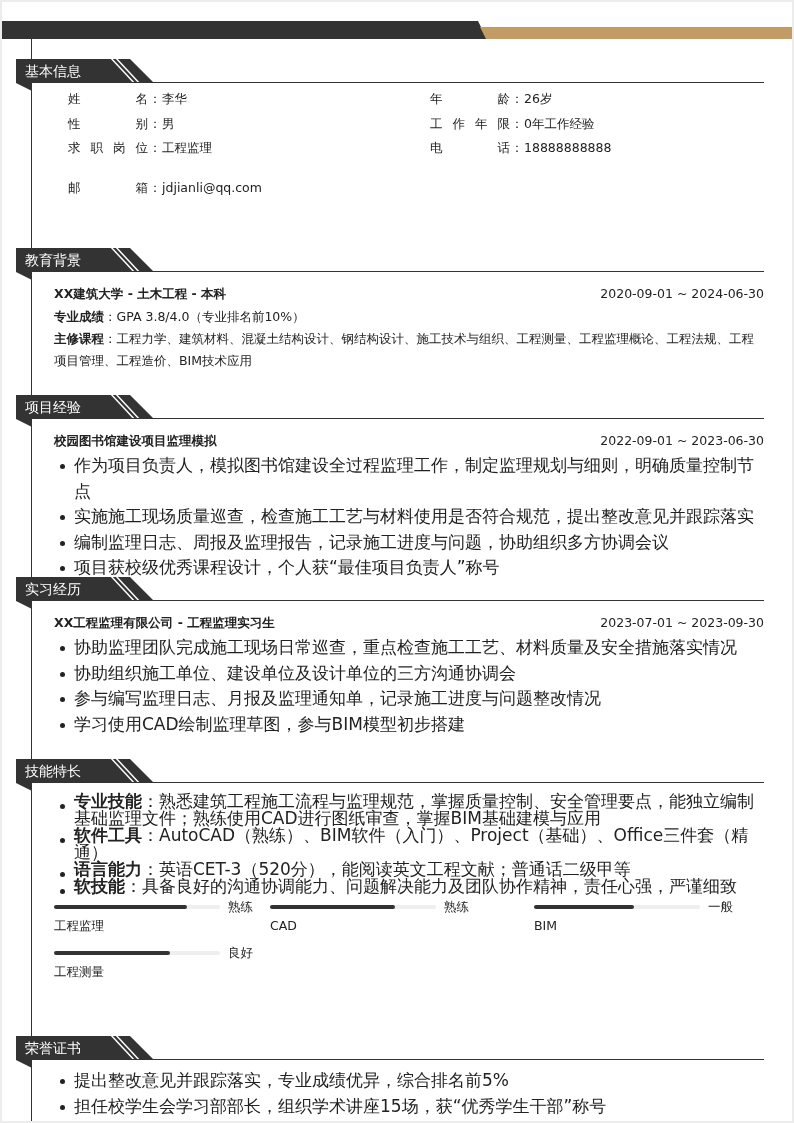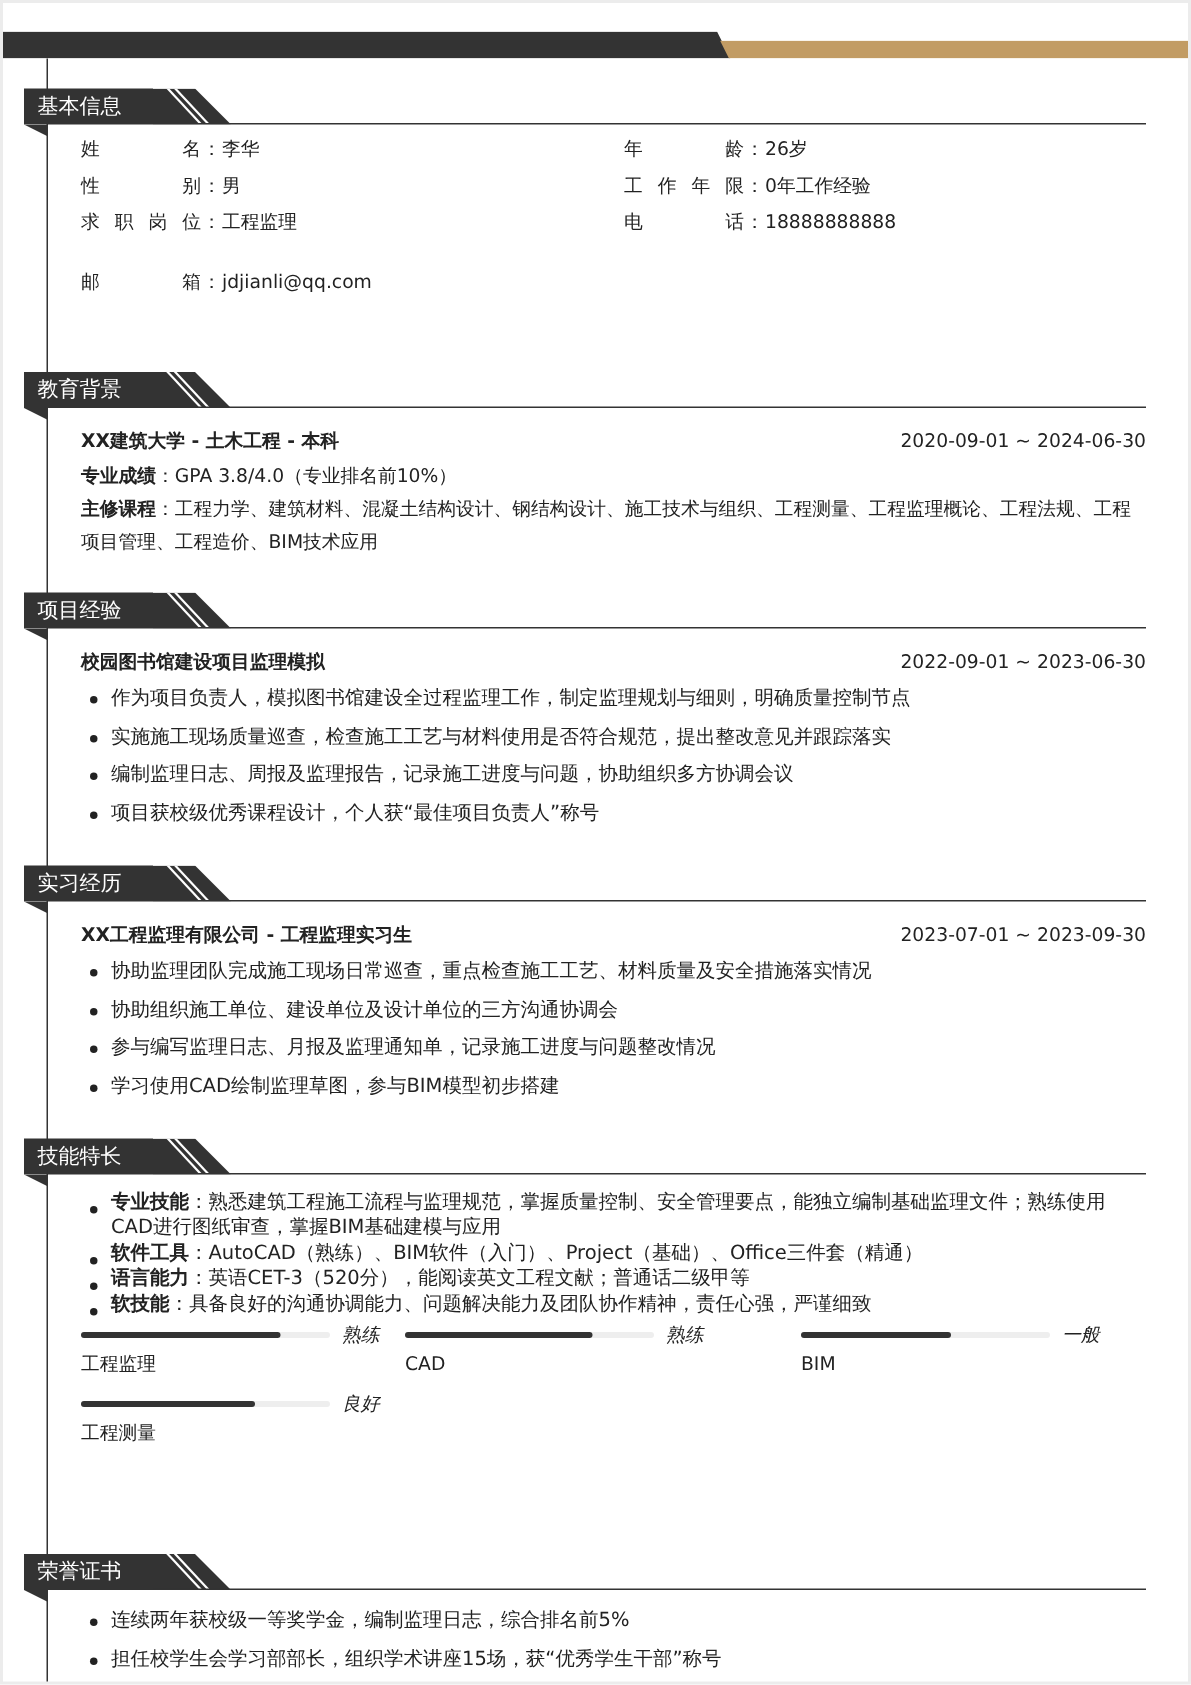--- a/index.html
+++ b/index.html
@@ -40,42 +40,42 @@
   }
   .sec-stripes::before, .sec-stripes::after {
     content: ""; position: absolute; top: -4px; height: 32px; width: 2px; background: #fff;
     transform: skewX(43deg);
   }
   .sec-stripes::before { left: 20px; }
   .sec-stripes::after { left: 25px; }
   .sec-line { position: absolute; left: 86px; right: 0; top: 23px; height: 1px; background: #333; }
   .sec-body { padding-left: 38px; padding-top: 6px; font-size: 12.5px; }
 
-  .info-grid { position: relative; height: 100px; }
+  .info-grid { position: relative; height: 100px; margin-left: 14px; }
   .info-row { position: absolute; height: 20px; line-height: 20px; font-size: 12.5px; }
   .info-label { display: inline-block; width: 80px; text-align-last: justify; }
   .info-colon { display: inline-block; width: 14px; text-align: center; }
   .info-val { display: inline-block; }
 
   .entry-head { display: flex; justify-content: space-between; height: 24px; line-height: 24px; font-size: 12.5px; }
   .entry-title { font-weight: bold; }
   .line { line-height: 22px; font-size: 12.5px; }
   .bold { font-weight: bold; }
   ul.bullets { list-style: none; margin: 0; padding: 0; }
-  ul.bullets li { position: relative; padding-left: 20px; line-height: 25.5px; font-size: 13px; }
+  ul.bullets li { position: relative; padding-left: 20px; line-height: 25.5px; font-size: 17px; }
   ul.bullets li::before {
     content: ""; position: absolute; left: 6px; top: 11px; width: 5px; height: 5px; border-radius: 50%; background: #222;
   }
   ul.bullets.skills li { line-height: 17px; }
 
   .skill-grid { position: relative; height: 90px; margin-top: 4px; }
   .skill { position: absolute; width: 210px; height: 44px; }
   .skill-track { position: absolute; left: 0; top: 6px; width: 166px; height: 4px; background: #eee; border-radius: 2px; }
   .skill-fill { position: absolute; left: 0; top: 0; height: 4px; background: #333; border-radius: 2px; }
-  .skill-level { position: absolute; left: 174px; top: 0; font-size: 12.5px; line-height: 16px; font-style: italic; }
+  .skill-level { position: absolute; left: 174px; top: 0; font-size: 12.5px; line-height: 16px; }
   .skill-name { position: absolute; left: 0; top: 18px; font-size: 12.5px; line-height: 18px; }
 </style>
 </head>
 <body>
 
 <div class="page">
   <div class="topbar-dark"></div>
   <div class="topbar-gold"></div>
   <div class="vline"></div>
 
@@ -225,18 +225,18 @@
 
   <div class="section" style="top:1034px;">
     <div class="sec-head">
       <div class="sec-tab">荣誉证书</div>
       <div class="sec-fold"></div>
       <div class="sec-stripes"></div>
       <div class="sec-line"></div>
     </div>
     <div class="sec-body" style="padding-top:8px;">
       <ul class="bullets">
-        <li>连续两年获校级一等奖学金，编制监理日志，综合排名前5%</li>
+        <li>提出整改意见并跟踪落实，专业成绩优异，综合排名前5%</li>
         <li>担任校学生会学习部部长，组织学术讲座15场，获“优秀学生干部”称号</li>
       </ul>
     </div>
   </div>
 </div>
 
 </body></html>

